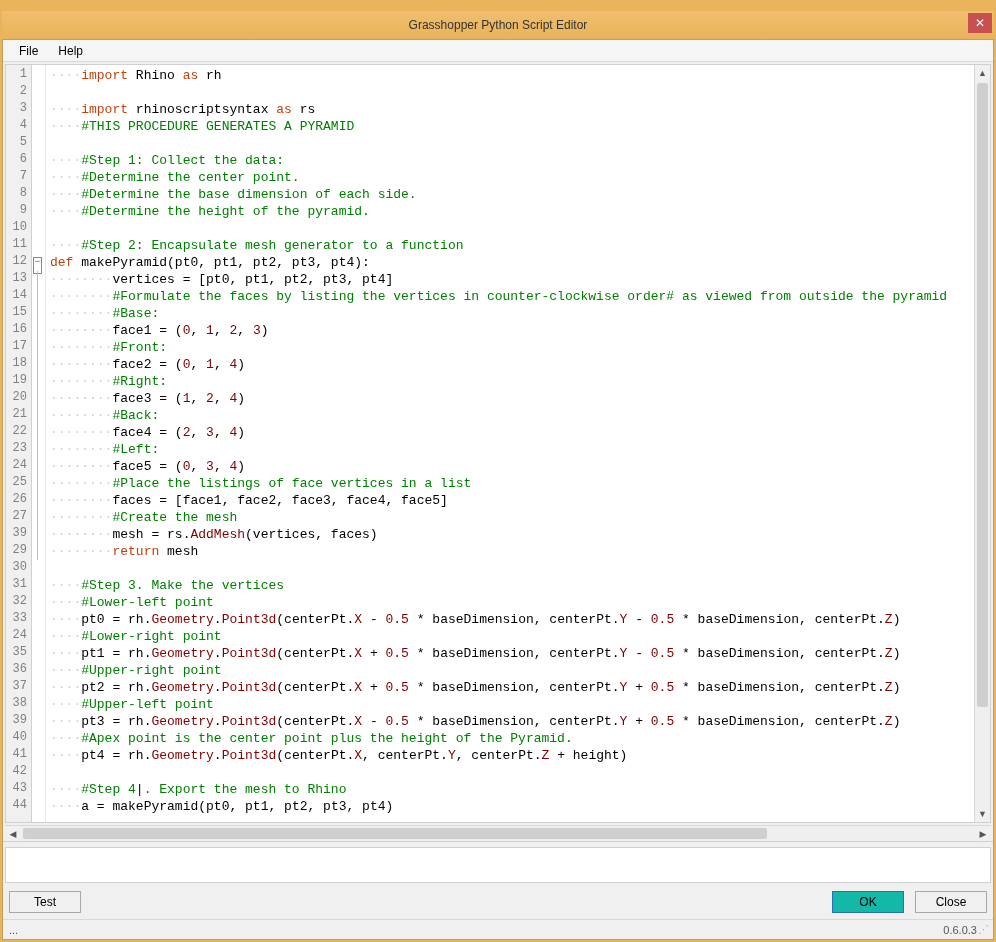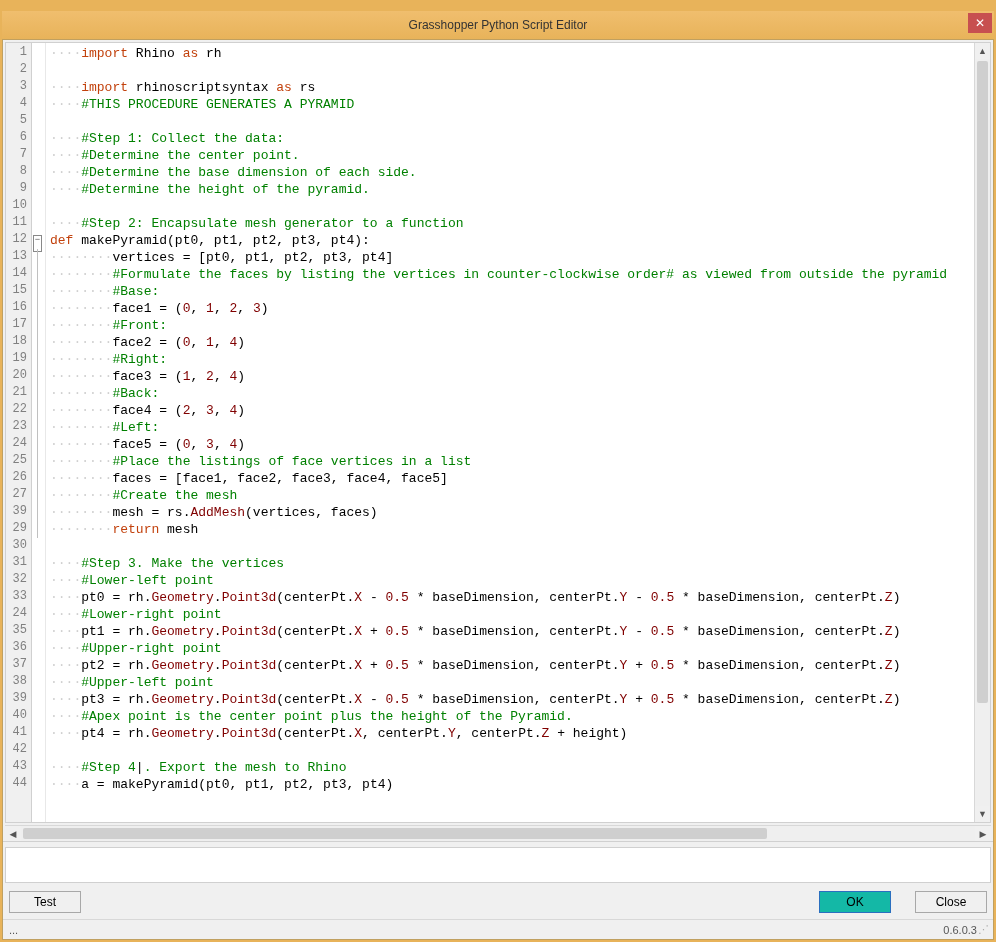--- a/index.html
+++ b/index.html
@@ -140,21 +140,21 @@
 .scroll-h .arrow { width:16px;display:flex;align-items:center;justify-content:center;color:#555;font-size:9px;}
 .scroll-h .track { flex:1; background:#efefef; position:relative;}
 .scroll-h .thumb { position:absolute; top:2px;bottom:2px; left:2px; width:78%; background:#cfcfcf; border-radius:2px;}
 .divider { height:4px; background:#f0f0f0; border-top:1px solid #d0d0d0;}
 .output-area { height:36px; background:#fff; border:1px solid #d0d0d0; margin:2px;}
 .button-row {
   height: 34px;
   display: flex;
   align-items: center;
   padding: 0 6px;
-  gap: 24px;
+  gap: 11px;
 }
 .button-row .spacer { flex: 1; }
 .btn {
   min-width: 72px;
   height: 22px;
   background: #f0f0f0;
   border: 1px solid #a8a8a8;
   font-size: 12px;
   cursor: pointer;
   padding: 0 14px;
@@ -177,20 +177,24 @@
 <body>
 
 <div class="titlebar">
   <span class="titlebar-text">Grasshopper Python Script Editor</span>
   <div class="close-btn">
     <span>✕</span>
   </div>
 </div>
 
 <div class="inner">
+  <div class="menubar">
+    <span>File</span>
+    <span>Help</span>
+  </div>
 
   <div class="editor-area">
     <div class="gutter" id="gutter">
         <div>1</div>
         <div>2</div>
         <div>3</div>
         <div>4</div>
         <div>5</div>
         <div>6</div>
         <div>7</div>

